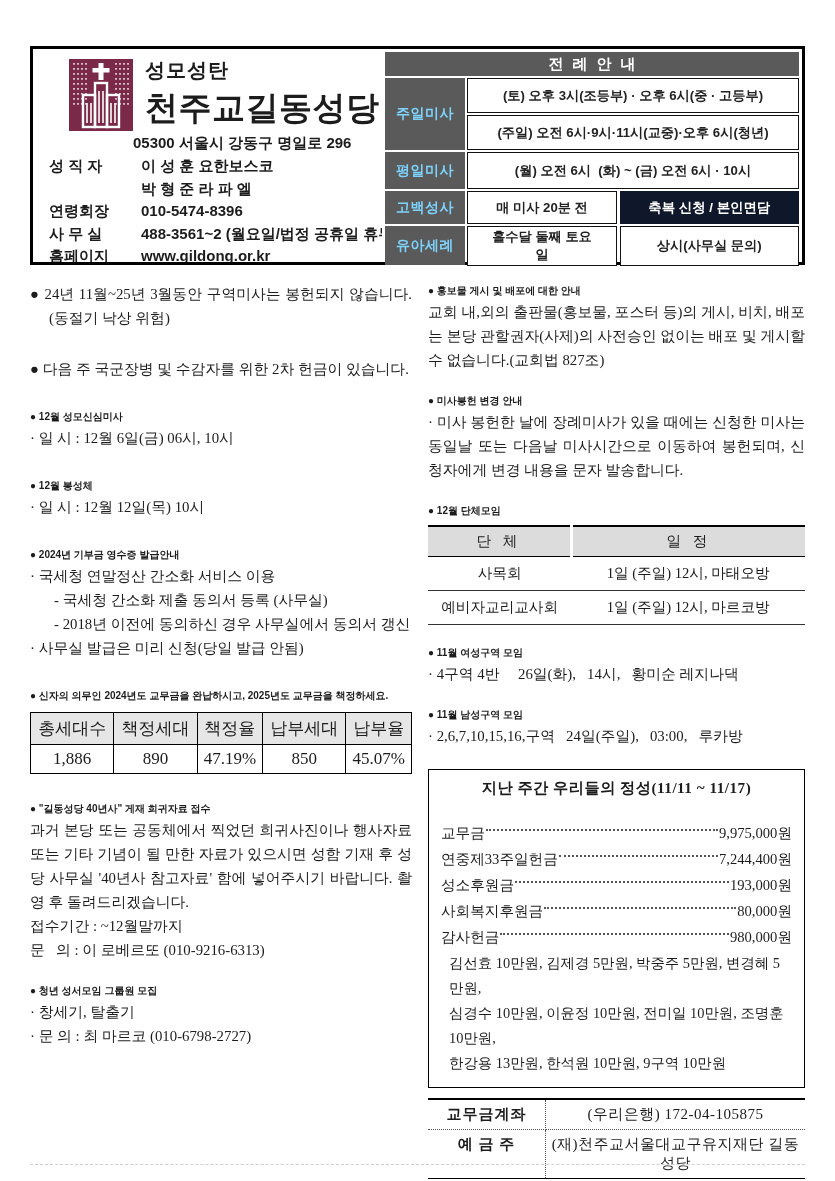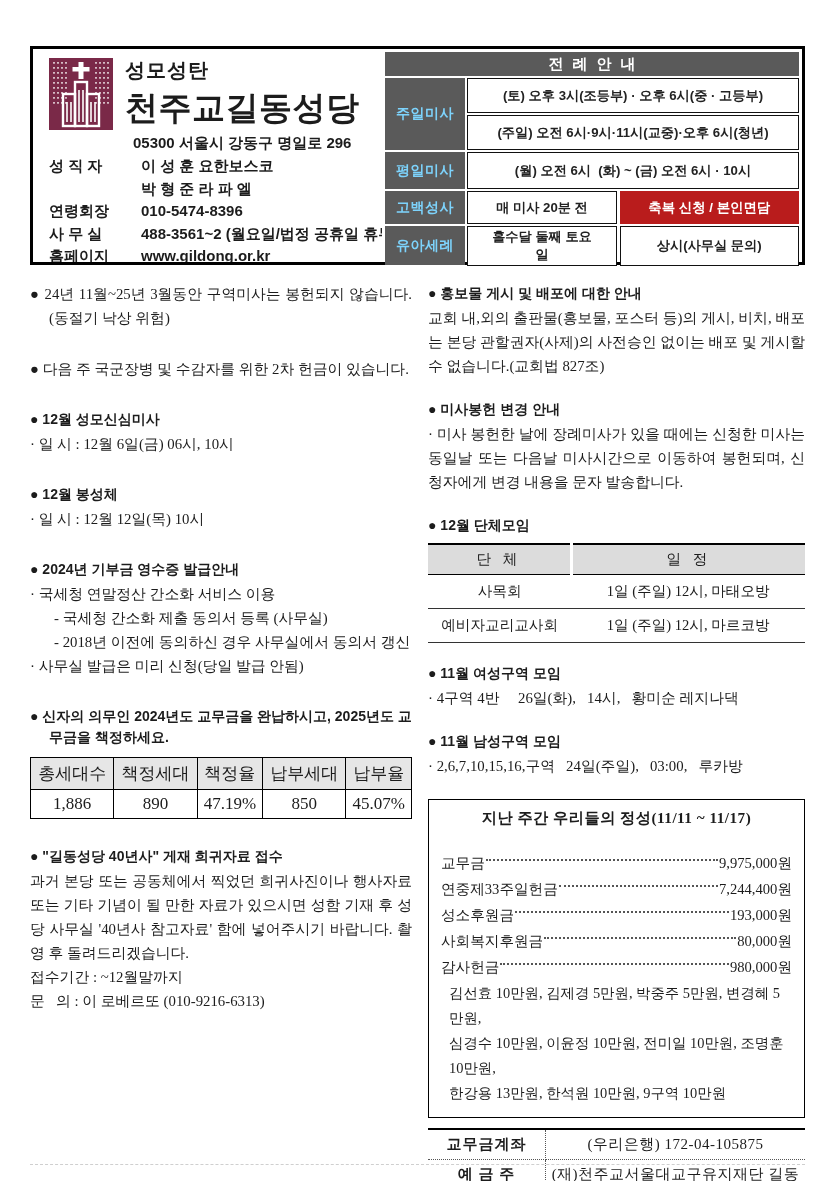--- a/index.html
+++ b/index.html
@@ -8,21 +8,21 @@
     width: 835px; height: 1181px;
     font-family: "Liberation Serif", serif;
     color: #1c1c1c;
     position: relative; overflow: hidden;
   }
   .page { padding: 46px 30px 0 30px; height: 100%; position: relative; }
 
   
   .header-box { display: flex; border: 3px solid #000; height: 219px; }
   .hleft { flex: 1 1 auto; padding: 8px 4px 4px 16px; overflow: hidden; }
-  .logo-row { display: flex; align-items: center; }
+  .logo-row { display: flex; align-items: flex-end; margin-left: 20px; }
   .logo { width: 64px; height: 72px; flex: 0 0 auto; }
   .titles { margin-left: 12px; padding-top: 0px; }
   .subtitle { font-family: "Liberation Sans", sans-serif; font-weight: 800; font-size: 20px; letter-spacing: 1px; }
   .main-title { font-family: "Liberation Sans", sans-serif; font-weight: 800; font-size: 33px; letter-spacing: 0.5px; margin-top: 2px; white-space: nowrap; }
   .address { font-family: "Liberation Sans", sans-serif; font-weight: 700; font-size: 15px; margin: 3px 0 2px 84px; }
   .info { font-family: "Liberation Sans", sans-serif; font-weight: 700; font-size: 15px; line-height: 1.5; }
   .irow { display: flex; }
   .ilabel { width: 92px; flex: 0 0 auto; white-space: pre; }
   .ival { white-space: pre; }
 
@@ -36,30 +36,30 @@
   .stitle { grid-column: 1 / span 2; background: #5a5a5a; color: #fff;
     display: flex; align-items: center; justify-content: center;
     font-weight: 700; font-size: 15px; letter-spacing: 9px; padding-left: 9px; }
   .slabel { background: #5a5a5a; color: #7dd3fc; display: flex; align-items: center; justify-content: center;
     font-weight: 700; font-size: 14px; letter-spacing: 0.5px; }
   .span2 { grid-row: span 2; }
   .scell { border: 1.6px solid #111; background: #fff; color: #222;
     display: flex; align-items: center; justify-content: center; text-align: center;
     font-weight: 600; font-size: 13.2px; padding: 1px 2px; white-space: pre-wrap; }
   .ssplit { display: grid; grid-template-columns: 150px 1fr; gap: 2.5px; }
-  .sdark { background: #b91c1c; color: #fff; display: flex; align-items: center; justify-content: center;
+  .sdark { background: #0f172a; color: #fff; display: flex; align-items: center; justify-content: center;
     font-weight: 700; font-size: 13.4px; }
   .narrow { padding: 1px 24px; }
 
   
   .columns { display: flex; gap: 16px; margin-top: 18px; }
   .col-left { flex: 0 0 382px; }
   .col-right { flex: 1 1 auto; }
 
-  .h { font-family: "Liberation Sans", sans-serif; font-weight: 700; font-size: 14px;
+  .h { font-family: "Liberation Sans", sans-serif; font-weight: 700; font-size: 10px;
        line-height: 1.5; margin-bottom: 3px; }
   .line { font-size: 14.8px; line-height: 1.62; white-space: pre-wrap; }
   .p { font-size: 14.8px; line-height: 1.62; text-align: justify; }
   .hang { padding-left: 19px; text-indent: -19px; }
   .ind { padding-left: 24px; }
   .sec { margin-bottom: 27px; }
   .sec-tight { margin-bottom: 20px; }
 
   table.stats { width: 100%; border-collapse: collapse; font-size: 17px; margin-top: 9px; }
   .stats th, .stats td { border: 1.6px solid #000; text-align: center; padding: 4px 2px; font-weight: 400; }
@@ -233,20 +233,25 @@
           </table>
       </div>
 
       <div class="sec-tight">
         <div class="h">● "길동성당 40년사" 게재 희귀자료 접수</div>
         <div class="p">과거 본당 또는 공동체에서 찍었던 희귀사진이나 행사자료 또는 기타 기념이 될 만한 자료가 있으시면 성함 기재 후 성당 사무실 '40년사 참고자료' 함에 넣어주시기 바랍니다. 촬영 후 돌려드리겠습니다.</div>
         <div class="line">접수기간 : ~12월말까지</div>
         <div class="line">문   의 : 이 로베르또 (010-9216-6313)</div>
       </div>
 
+      <div class="sec">
+        <div class="h">● 청년 성서모임 그룹원 모집</div>
+        <div class="line">· 창세기, 탈출기</div>
+        <div class="line">· 문 의 : 최 마르코 (010-6798-2727)</div>
+      </div>
     </div>
 
     <div class="col-right">
       <div class="sec-tight">
         <div class="h">● 홍보물 게시 및 배포에 대한 안내</div>
         <div class="p">교회 내,외의 출판물(홍보물, 포스터 등)의 게시, 비치, 배포는 본당 관할권자(사제)의 사전승인 없이는 배포 및 게시할 수 없습니다.(교회법 827조)</div>
       </div>
 
       <div class="sec-tight">
         <div class="h">● 미사봉헌 변경 안내</div>

